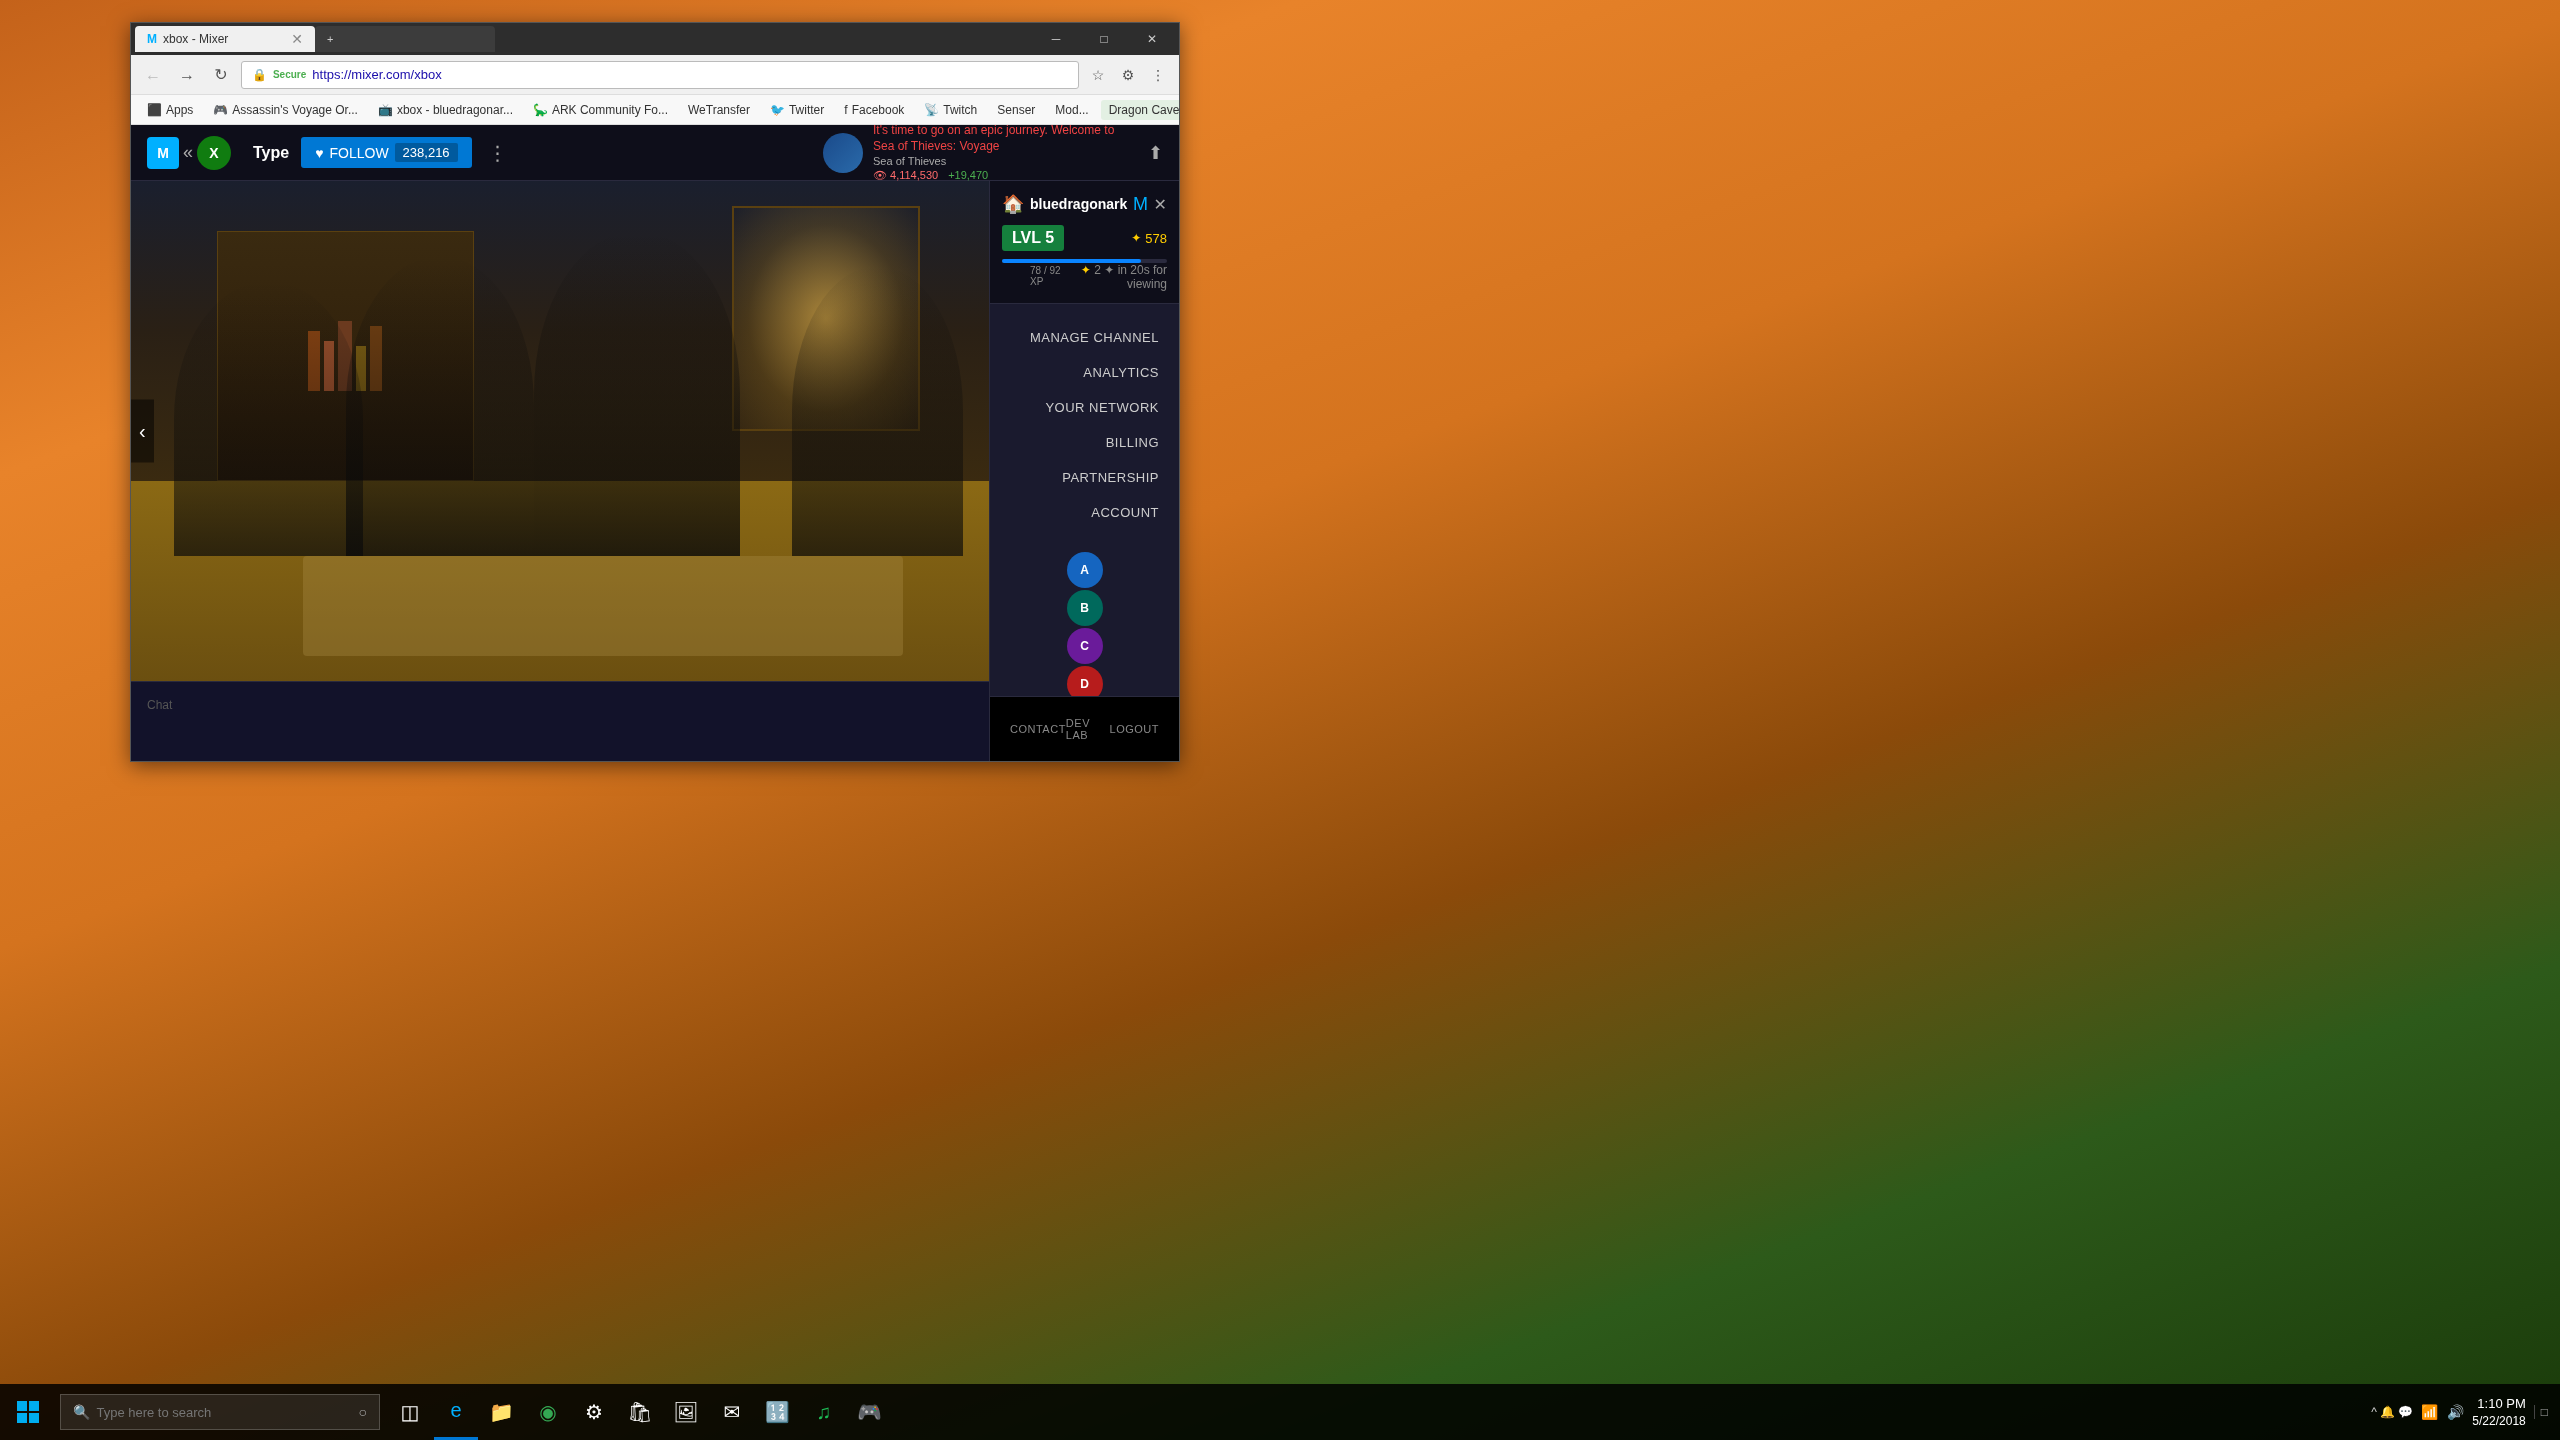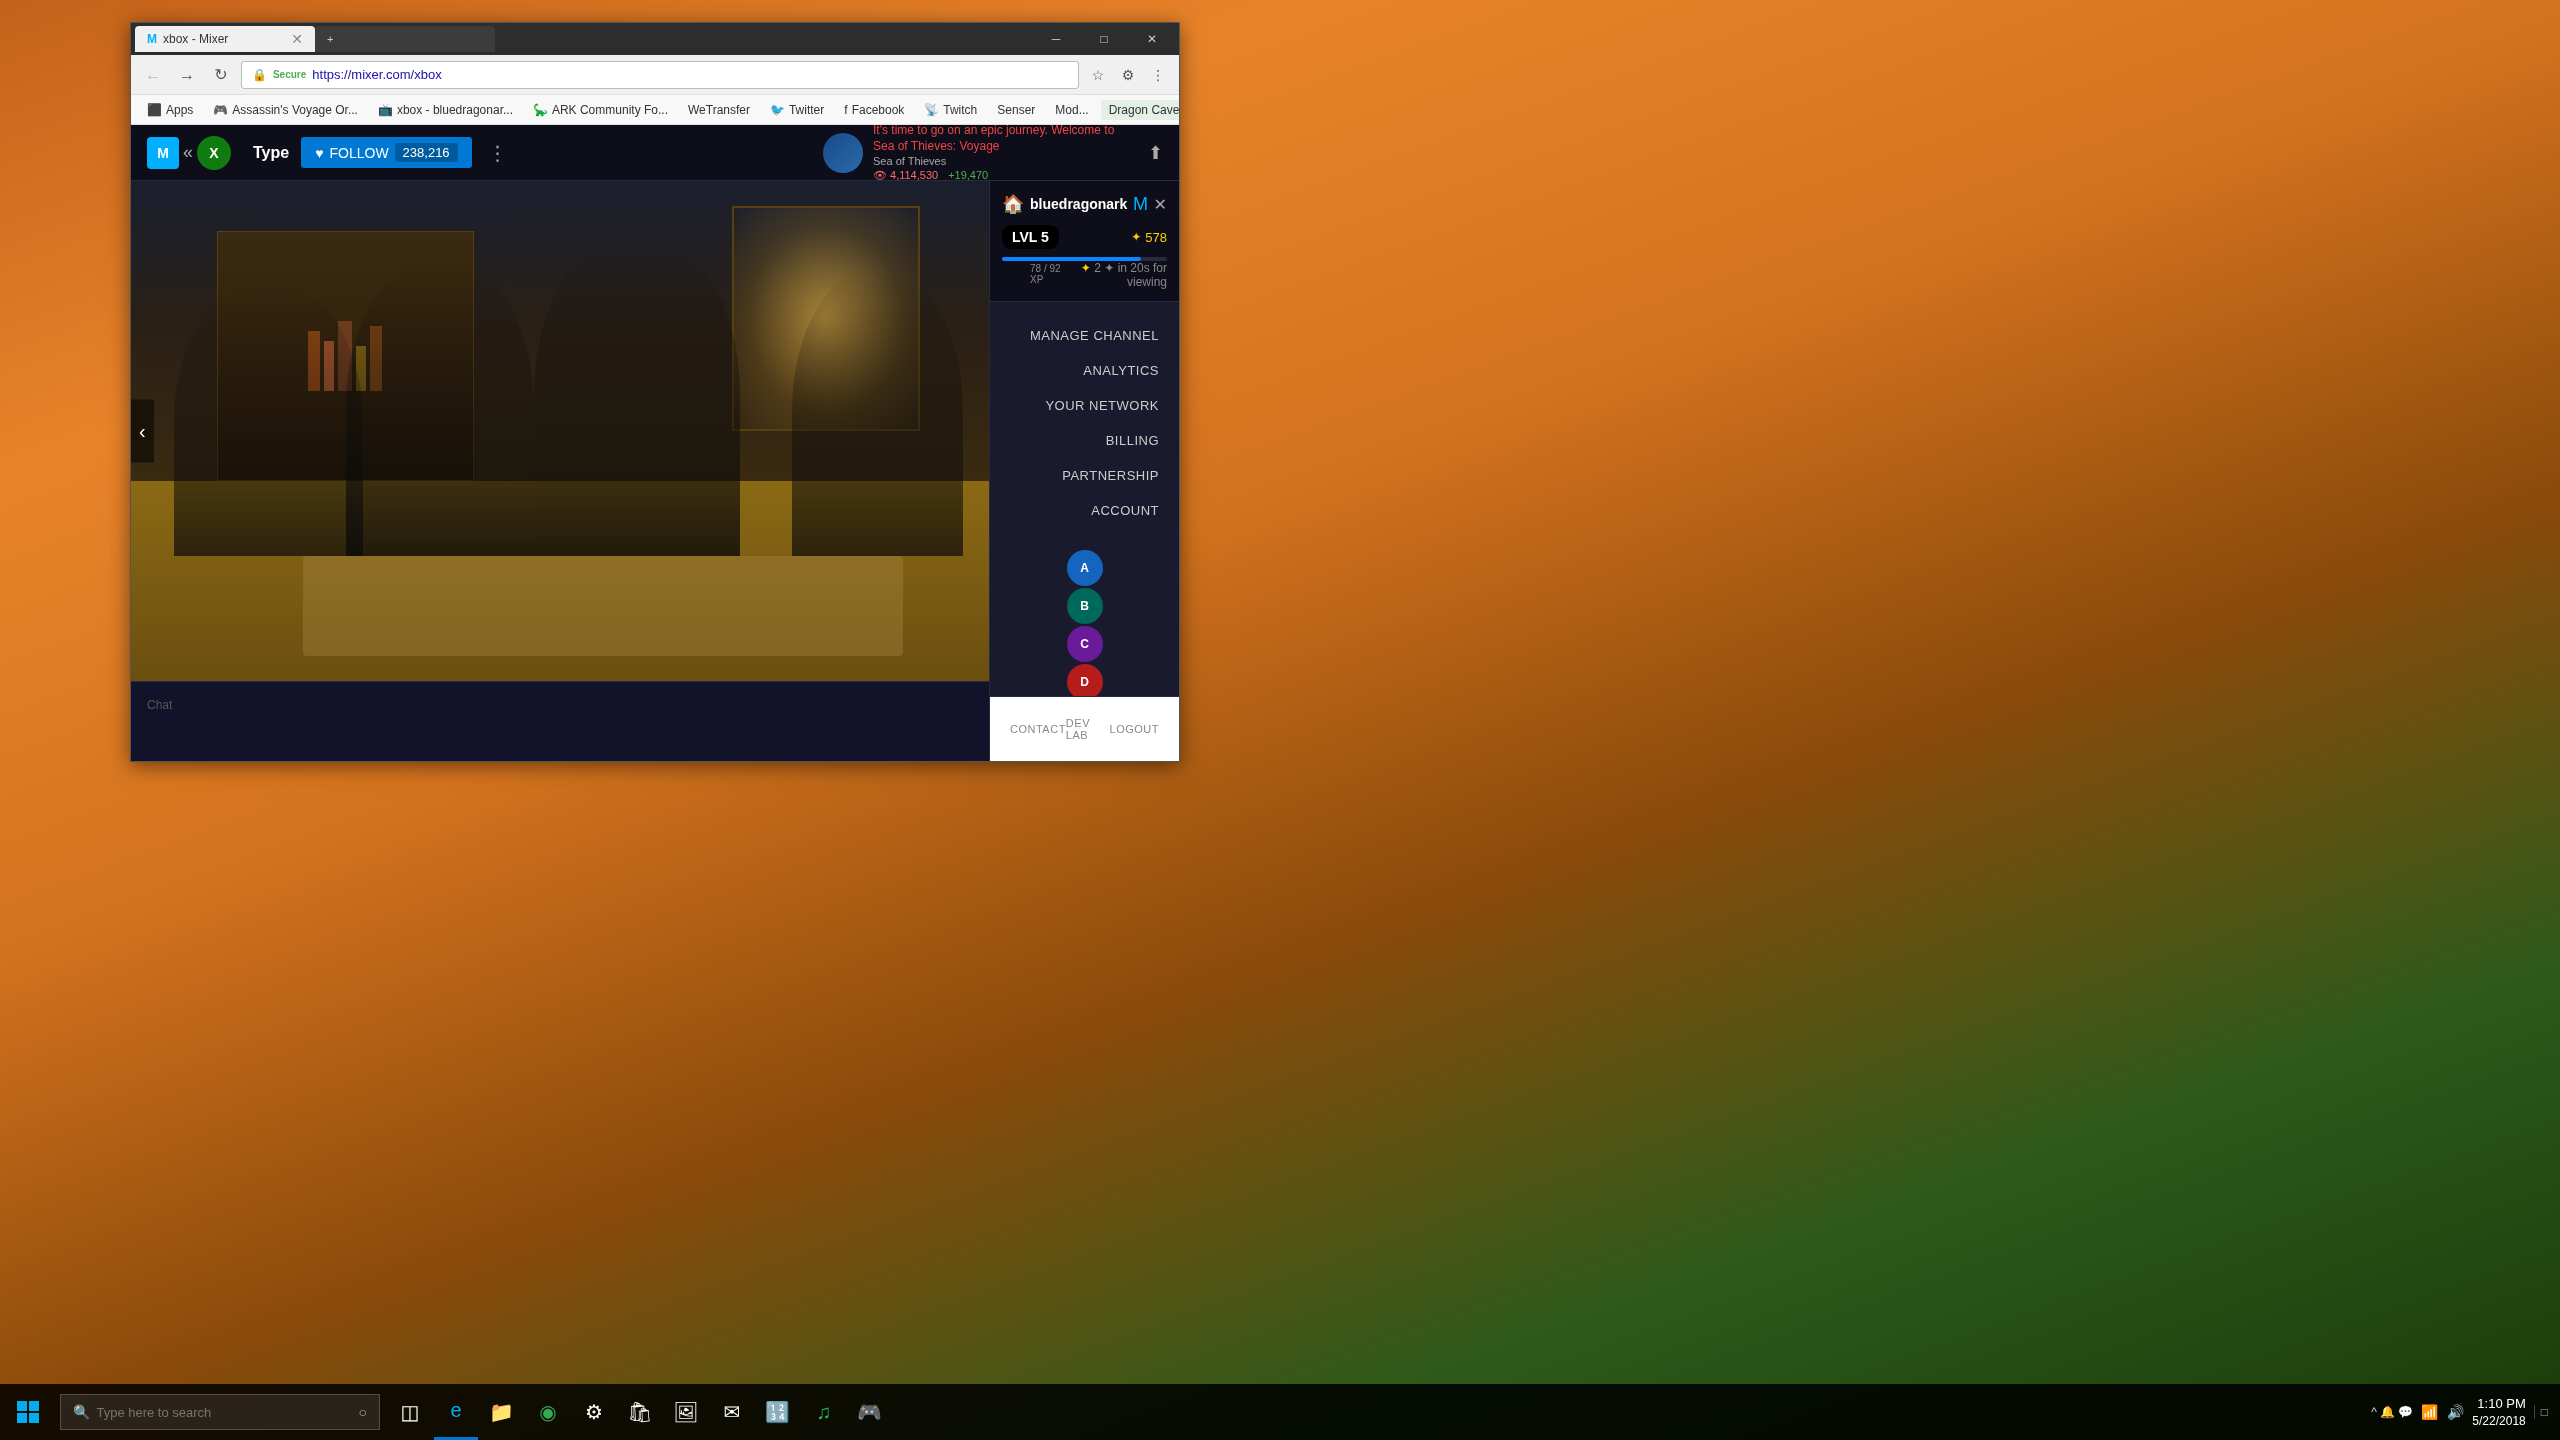--- a/index.html
+++ b/index.html
@@ -445,25 +445,25 @@
       cursor: pointer;
       font-size: 16px;
     }
     .user-level {
       display: flex;
       align-items: center;
       justify-content: space-between;
       margin-top: 10px;
     }
     .level-badge {
-      background: #000000;
+      background: #15803d;
       color: white;
       padding: 4px 10px;
-      border-radius: 9px;
-      font-size: 14px;
+      border-radius: 3px;
+      font-size: 16px;
       font-weight: bold;
     }
     .sparks-info {
       display: flex;
       align-items: center;
       gap: 4px;
       color: #ffcc00;
       font-size: 13px;
     }
     .spark-icon { font-size: 12px; }
@@ -525,21 +525,21 @@
       cursor: pointer;
     }
 
     
     .sidebar-footer {
       display: flex;
       align-items: center;
       justify-content: space-around;
       padding: 20px;
       border-top: 1px solid #2a2a3e;
-      background: #ffffff;
+      background: #000000;
     }
     .footer-link {
       color: #888;
       font-size: 11px;
       cursor: pointer;
       text-transform: uppercase;
       letter-spacing: 0.5px;
     }
 
     

